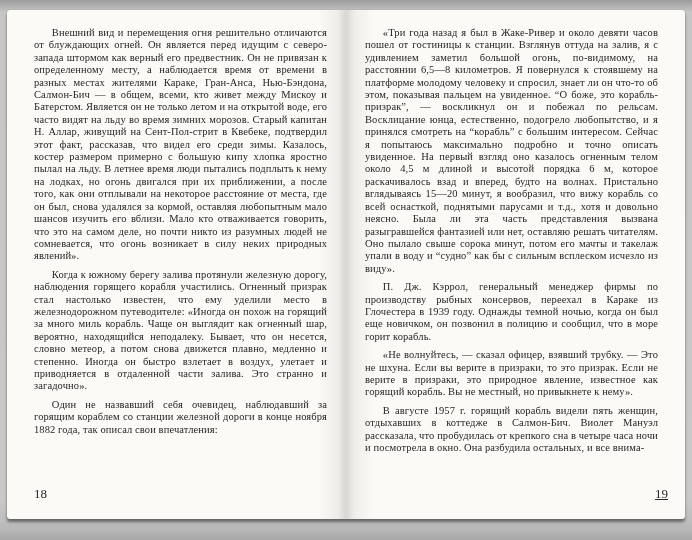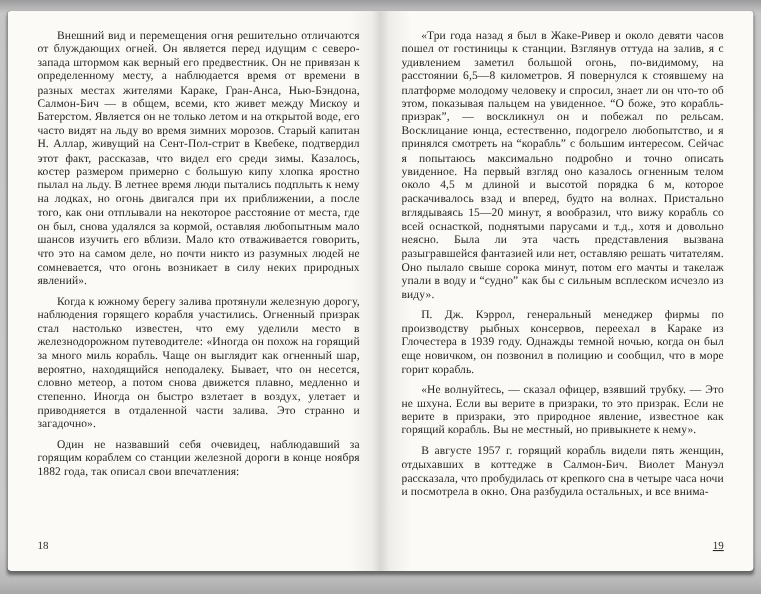--- a/index.html
+++ b/index.html
@@ -67,25 +67,25 @@
   }
   .page--left .page-text  { left: 27px; right: 19px; }
   .page--right .page-text { left: 19px; right: 27px; }
   .page-text p {
     margin: 0 0 6px 0;
     text-indent: 1.7em;
   }
   .page-number {
     position: absolute;
     bottom: 17px;
-    font-size: 10px;
+    font-size: 13px;
     color: #2b2b2b;
   }
   .page--left .page-number  { left: 27px; }
-  .page--right .page-number { right: 27px; text-decoration: underline; }
+  .page--right .page-number { right: 17px; text-decoration: underline; }
 </style>
 </head>
 <body>
 
 <div class="scan">
   <div class="spread">
     <div class="pages">
 
       <div class="page page--left">
         <div class="page-text">

